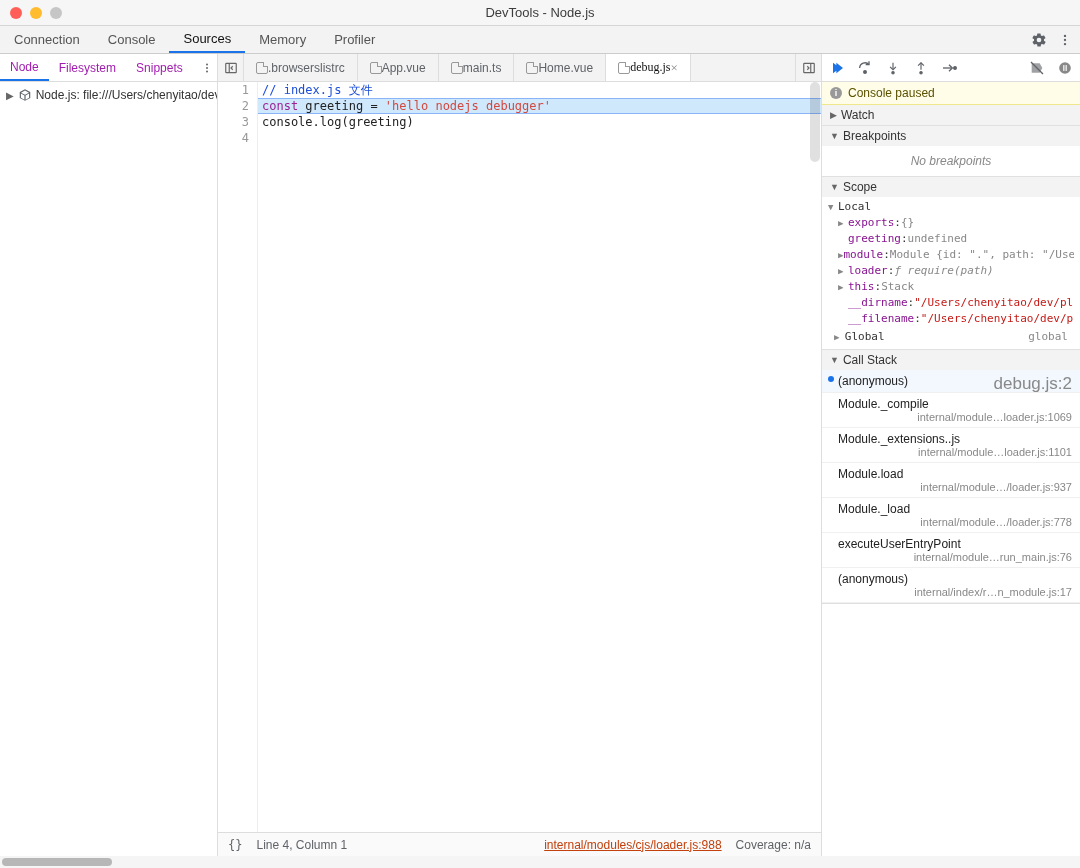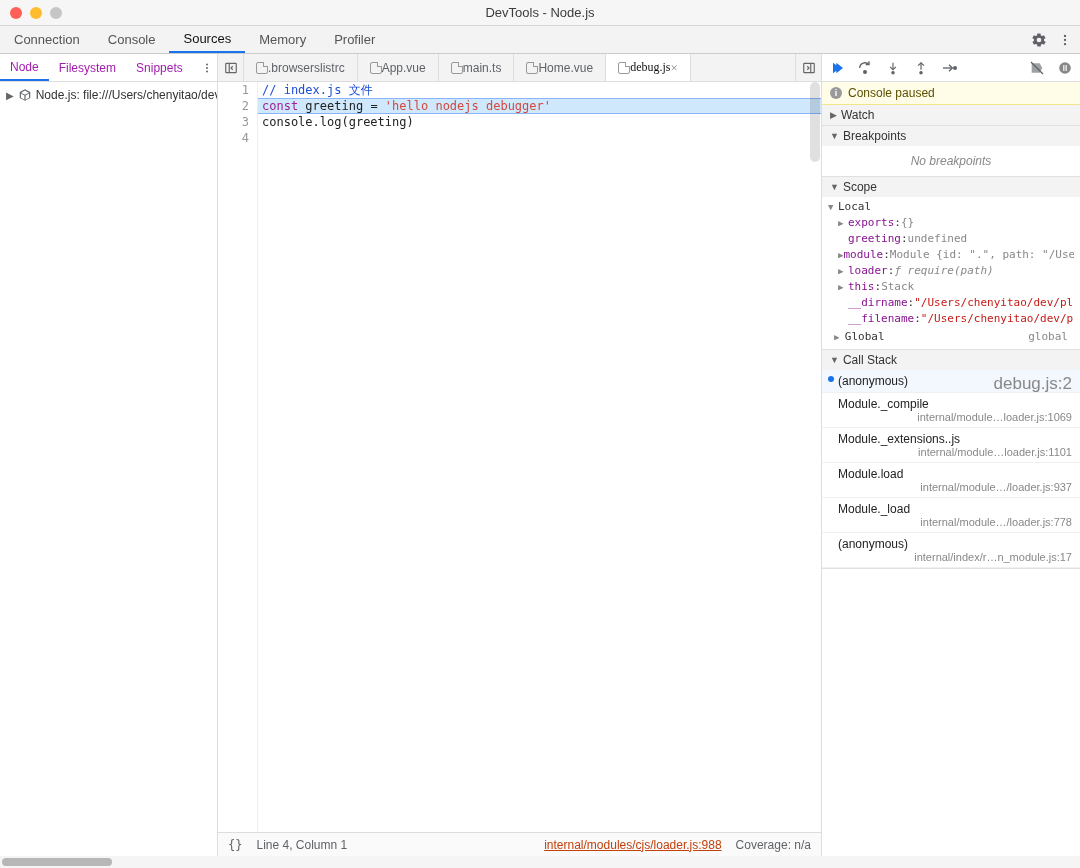--- a/index.html
+++ b/index.html
@@ -499,20 +499,21 @@
       <div class="panel-header">
         <span class="disc">▼</span>
         <span>Call Stack</span>
       </div>
       <div class="stack-body" id="stack-body">
           <div class="stack-frame current"><span class="stack-fn">(anonymous)</span><span class="stack-loc">debug.js:2</span></div>
           <div class="stack-frame"><span class="stack-fn">Module._compile</span><span class="stack-loc-long">internal/module…loader.js:1069</span></div>
           <div class="stack-frame"><span class="stack-fn">Module._extensions..js</span><span class="stack-loc-long">internal/module…loader.js:1101</span></div>
           <div class="stack-frame"><span class="stack-fn">Module.load</span><span class="stack-loc-long">internal/module…/loader.js:937</span></div>
           <div class="stack-frame"><span class="stack-fn">Module._load</span><span class="stack-loc-long">internal/module…/loader.js:778</span></div>
+          <div class="stack-frame"><span class="stack-fn">executeUserEntryPoint</span><span class="stack-loc-long">internal/module…run_main.js:76</span></div>
           <div class="stack-frame"><span class="stack-fn">(anonymous)</span><span class="stack-loc-long">internal/index/r…n_module.js:17</span></div>
         </div>
     </div>
   </div>
 </div>
 
 <div class="bottom-scrollbar">
   <div class="thumb"></div>
 </div>
 

